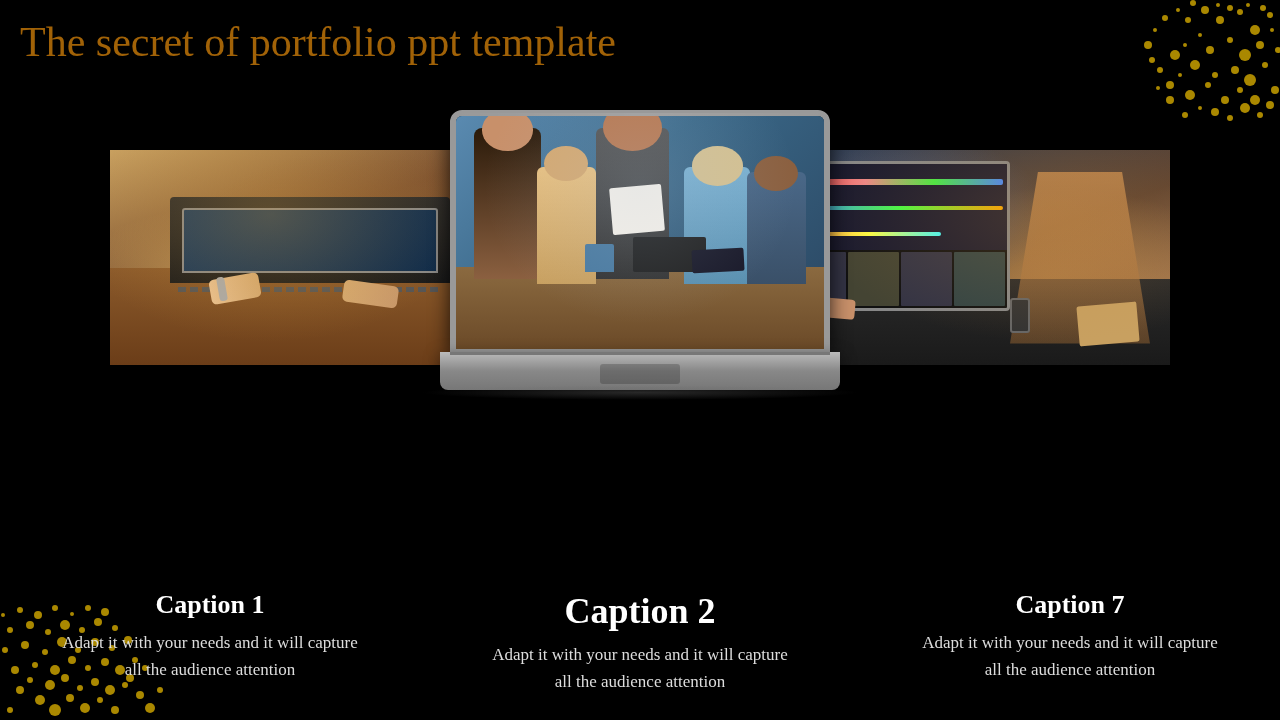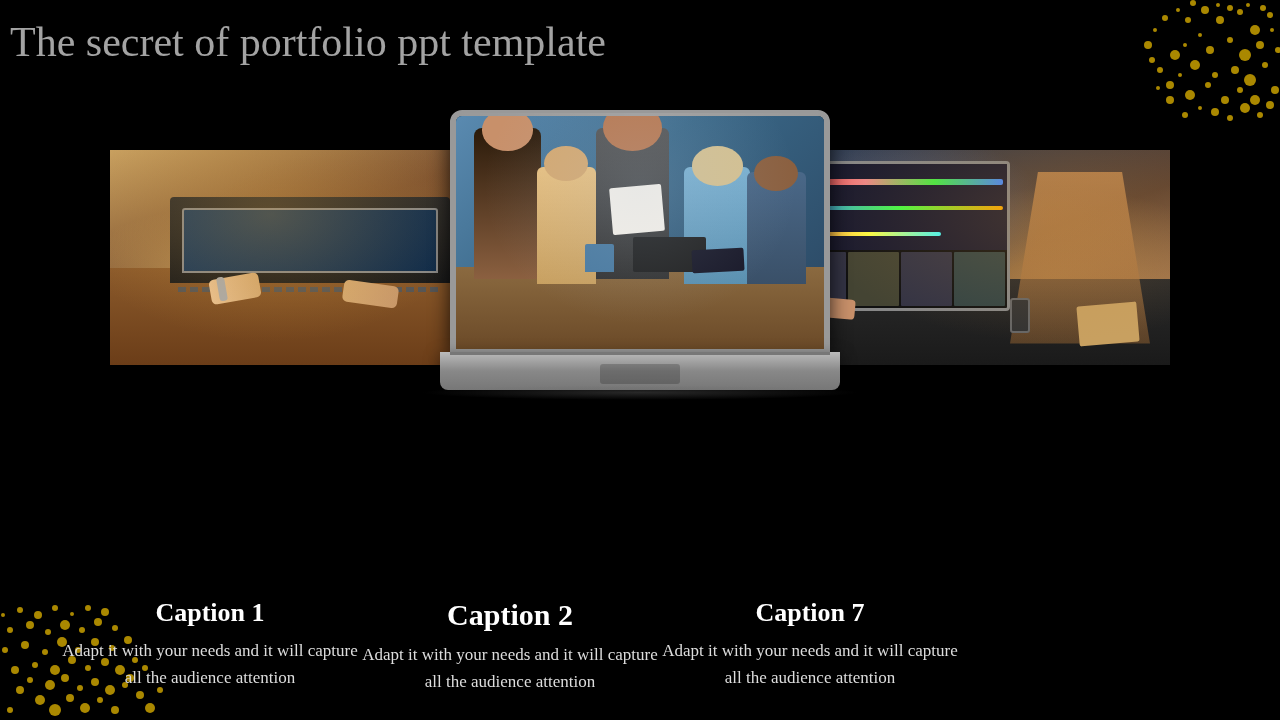--- a/index.html
+++ b/index.html
@@ -176,21 +176,21 @@
       <circle cx="88" cy="38" r="3"></circle>
       <circle cx="105" cy="42" r="4"></circle>
       <circle cx="140" cy="125" r="4"></circle>
       <circle cx="150" cy="138" r="5"></circle>
       <circle cx="160" cy="120" r="3"></circle>
       <circle cx="130" cy="108" r="4"></circle>
       <circle cx="145" cy="98" r="3"></circle>
     </g>
   </svg>
 
-  <h1 id="slide-title" style="position:absolute; top:18px; left:10px; font-size:42px; color:#a3a3a3; font-family:Georgia,serif; font-weight:normal; z-index:2;text-align:right;">The secret of portfolio ppt template</h1>
+  <h1 id="slide-title" style="position:absolute; top:18px; left:20px; font-size:42px; color:#a16207; font-family:Georgia,serif; font-weight:normal; z-index:2;text-align:right;">The secret of portfolio ppt template</h1>
 
   <div id="images-row" style="position:absolute; top:130px; left:0; right:0; height:320px; z-index:1;">
 
     <div style="position:absolute; left:110px; top:20px; width:400px; height:215px; overflow:hidden; z-index:1;">
       <div class="scene-typing" style="width:100%; height:100%; position:relative;">
 
         <div style="position:absolute; bottom:0; left:0; right:0; height:45%; background:linear-gradient(to bottom, #8b5a2b, #6b3d18);"></div>
 
         <div style="position:absolute; bottom:38%; left:15%; right:15%; height:40%; background:linear-gradient(to bottom,#2a2a2a,#1a1a1a); border-radius:4px 4px 0 0;"></div>
 
@@ -284,29 +284,29 @@
 
       <div style="position:absolute; bottom:20px; left:0; right:0; height:38px; background:linear-gradient(to bottom,#bbb,#888,#777); border-radius:0 0 8px 8px; box-shadow:0 4px 15px rgba(0,0,0,0.5);"></div>
 
       <div style="position:absolute; bottom:26px; left:50%; transform:translateX(-50%); width:80px; height:20px; background:rgba(0,0,0,0.2); border-radius:3px;"></div>
 
       <div style="position:absolute; bottom:10px; left:-20px; right:-20px; height:15px; background:radial-gradient(ellipse at 50% 50%,rgba(100,100,100,0.4),transparent 70%); border-radius:50%;"></div>
     </div>
 
   </div>
 
-  <div id="captions-row" style="position:absolute; bottom:25px; left:60px; right:60px; display:flex; justify-content:flex-start; align-items:flex-start; z-index:2;">
+  <div id="captions-row" style="position:absolute; bottom:25px; left:60px; right:60px; display:flex; justify-content:space-between; align-items:flex-start; z-index:2;">
 
     <div style="width:300px; text-align:center;">
       <div style="font-size:26px; font-weight:bold; color:#ffffff; font-family:Georgia,serif; margin-bottom:10px;">Caption 1</div>
       <div style="font-size:17px; color:#dddddd; font-family:Georgia,serif; line-height:1.55;">Adapt it with your needs and it will capture all the audience attention</div>
     </div>
 
     <div style="width:300px; text-align:center;">
-      <div style="font-size:30px; font-weight:bold; color:#ffffff; font-family:Georgia,serif; margin-bottom:10px;">Caption 2</div>
+      <div style="font-size:36px; font-weight:bold; color:#ffffff; font-family:Georgia,serif; margin-bottom:10px;">Caption 2</div>
       <div style="font-size:17px; color:#dddddd; font-family:Georgia,serif; line-height:1.55;">Adapt it with your needs and it will capture all the audience attention</div>
     </div>
 
     <div style="width:300px; text-align:center;">
       <div style="font-size:26px; font-weight:bold; color:#ffffff; font-family:Georgia,serif; margin-bottom:10px;">Caption 7</div>
       <div style="font-size:17px; color:#dddddd; font-family:Georgia,serif; line-height:1.55;">Adapt it with your needs and it will capture all the audience attention</div>
     </div>
 
   </div>
 

